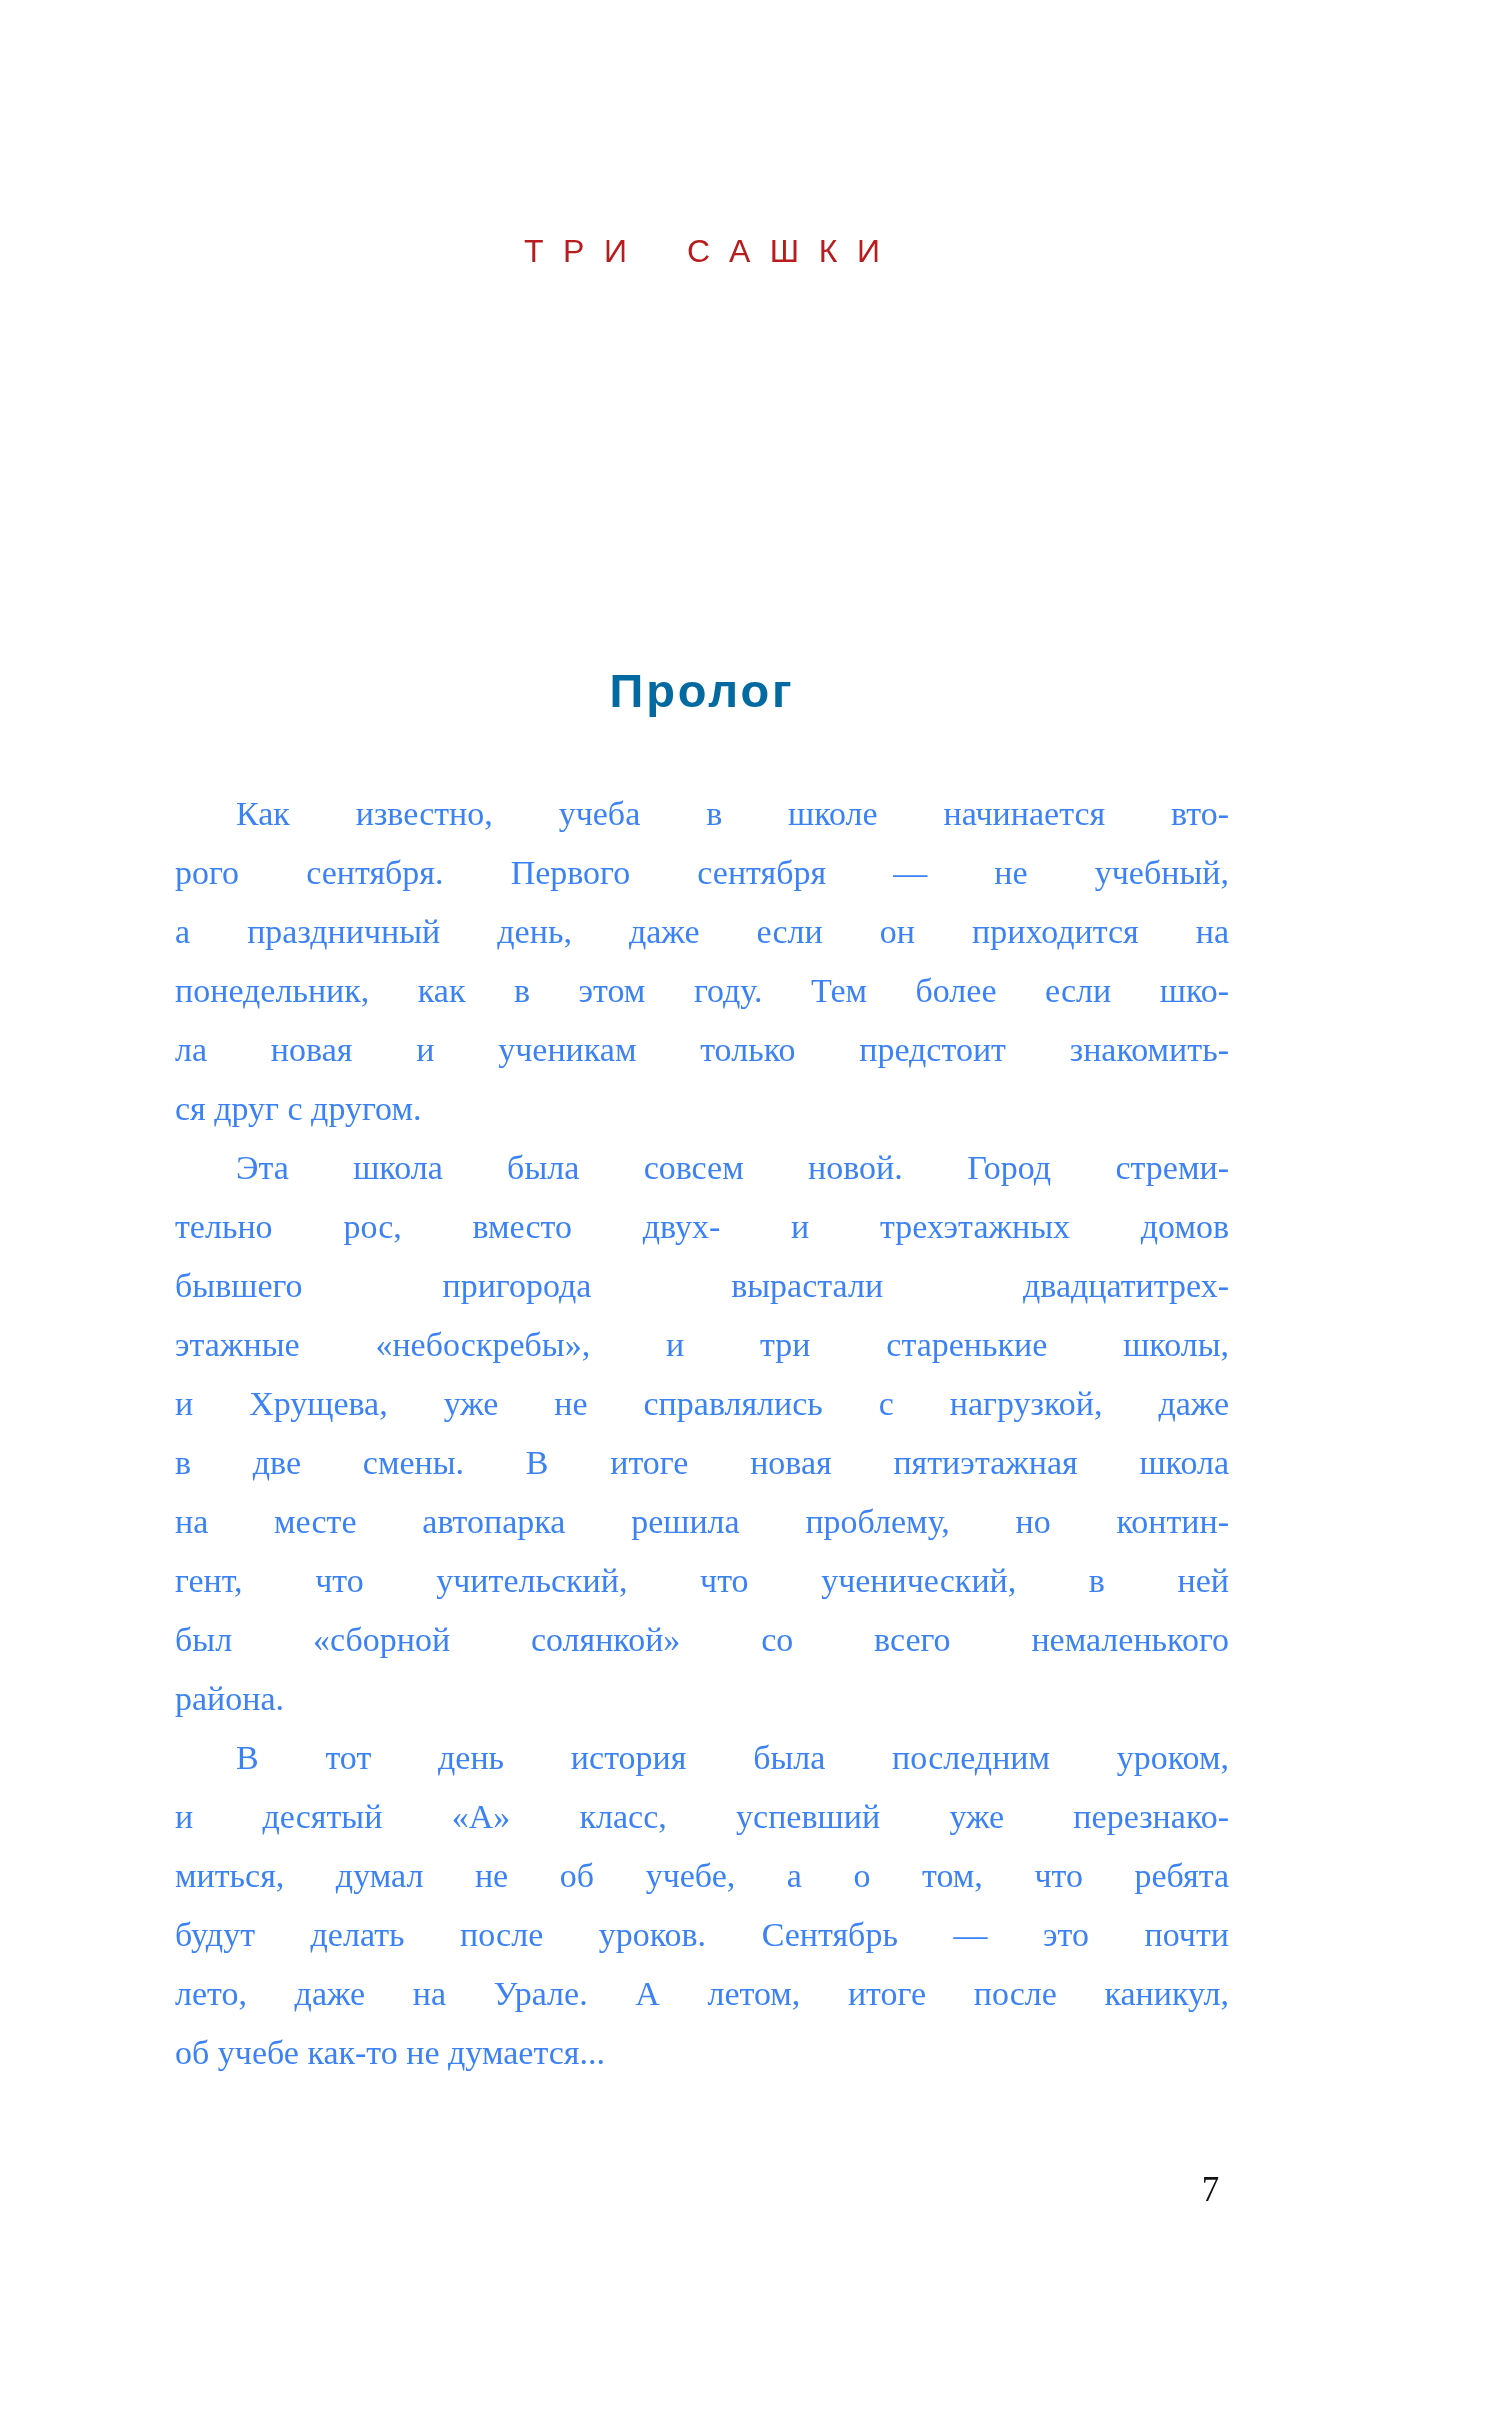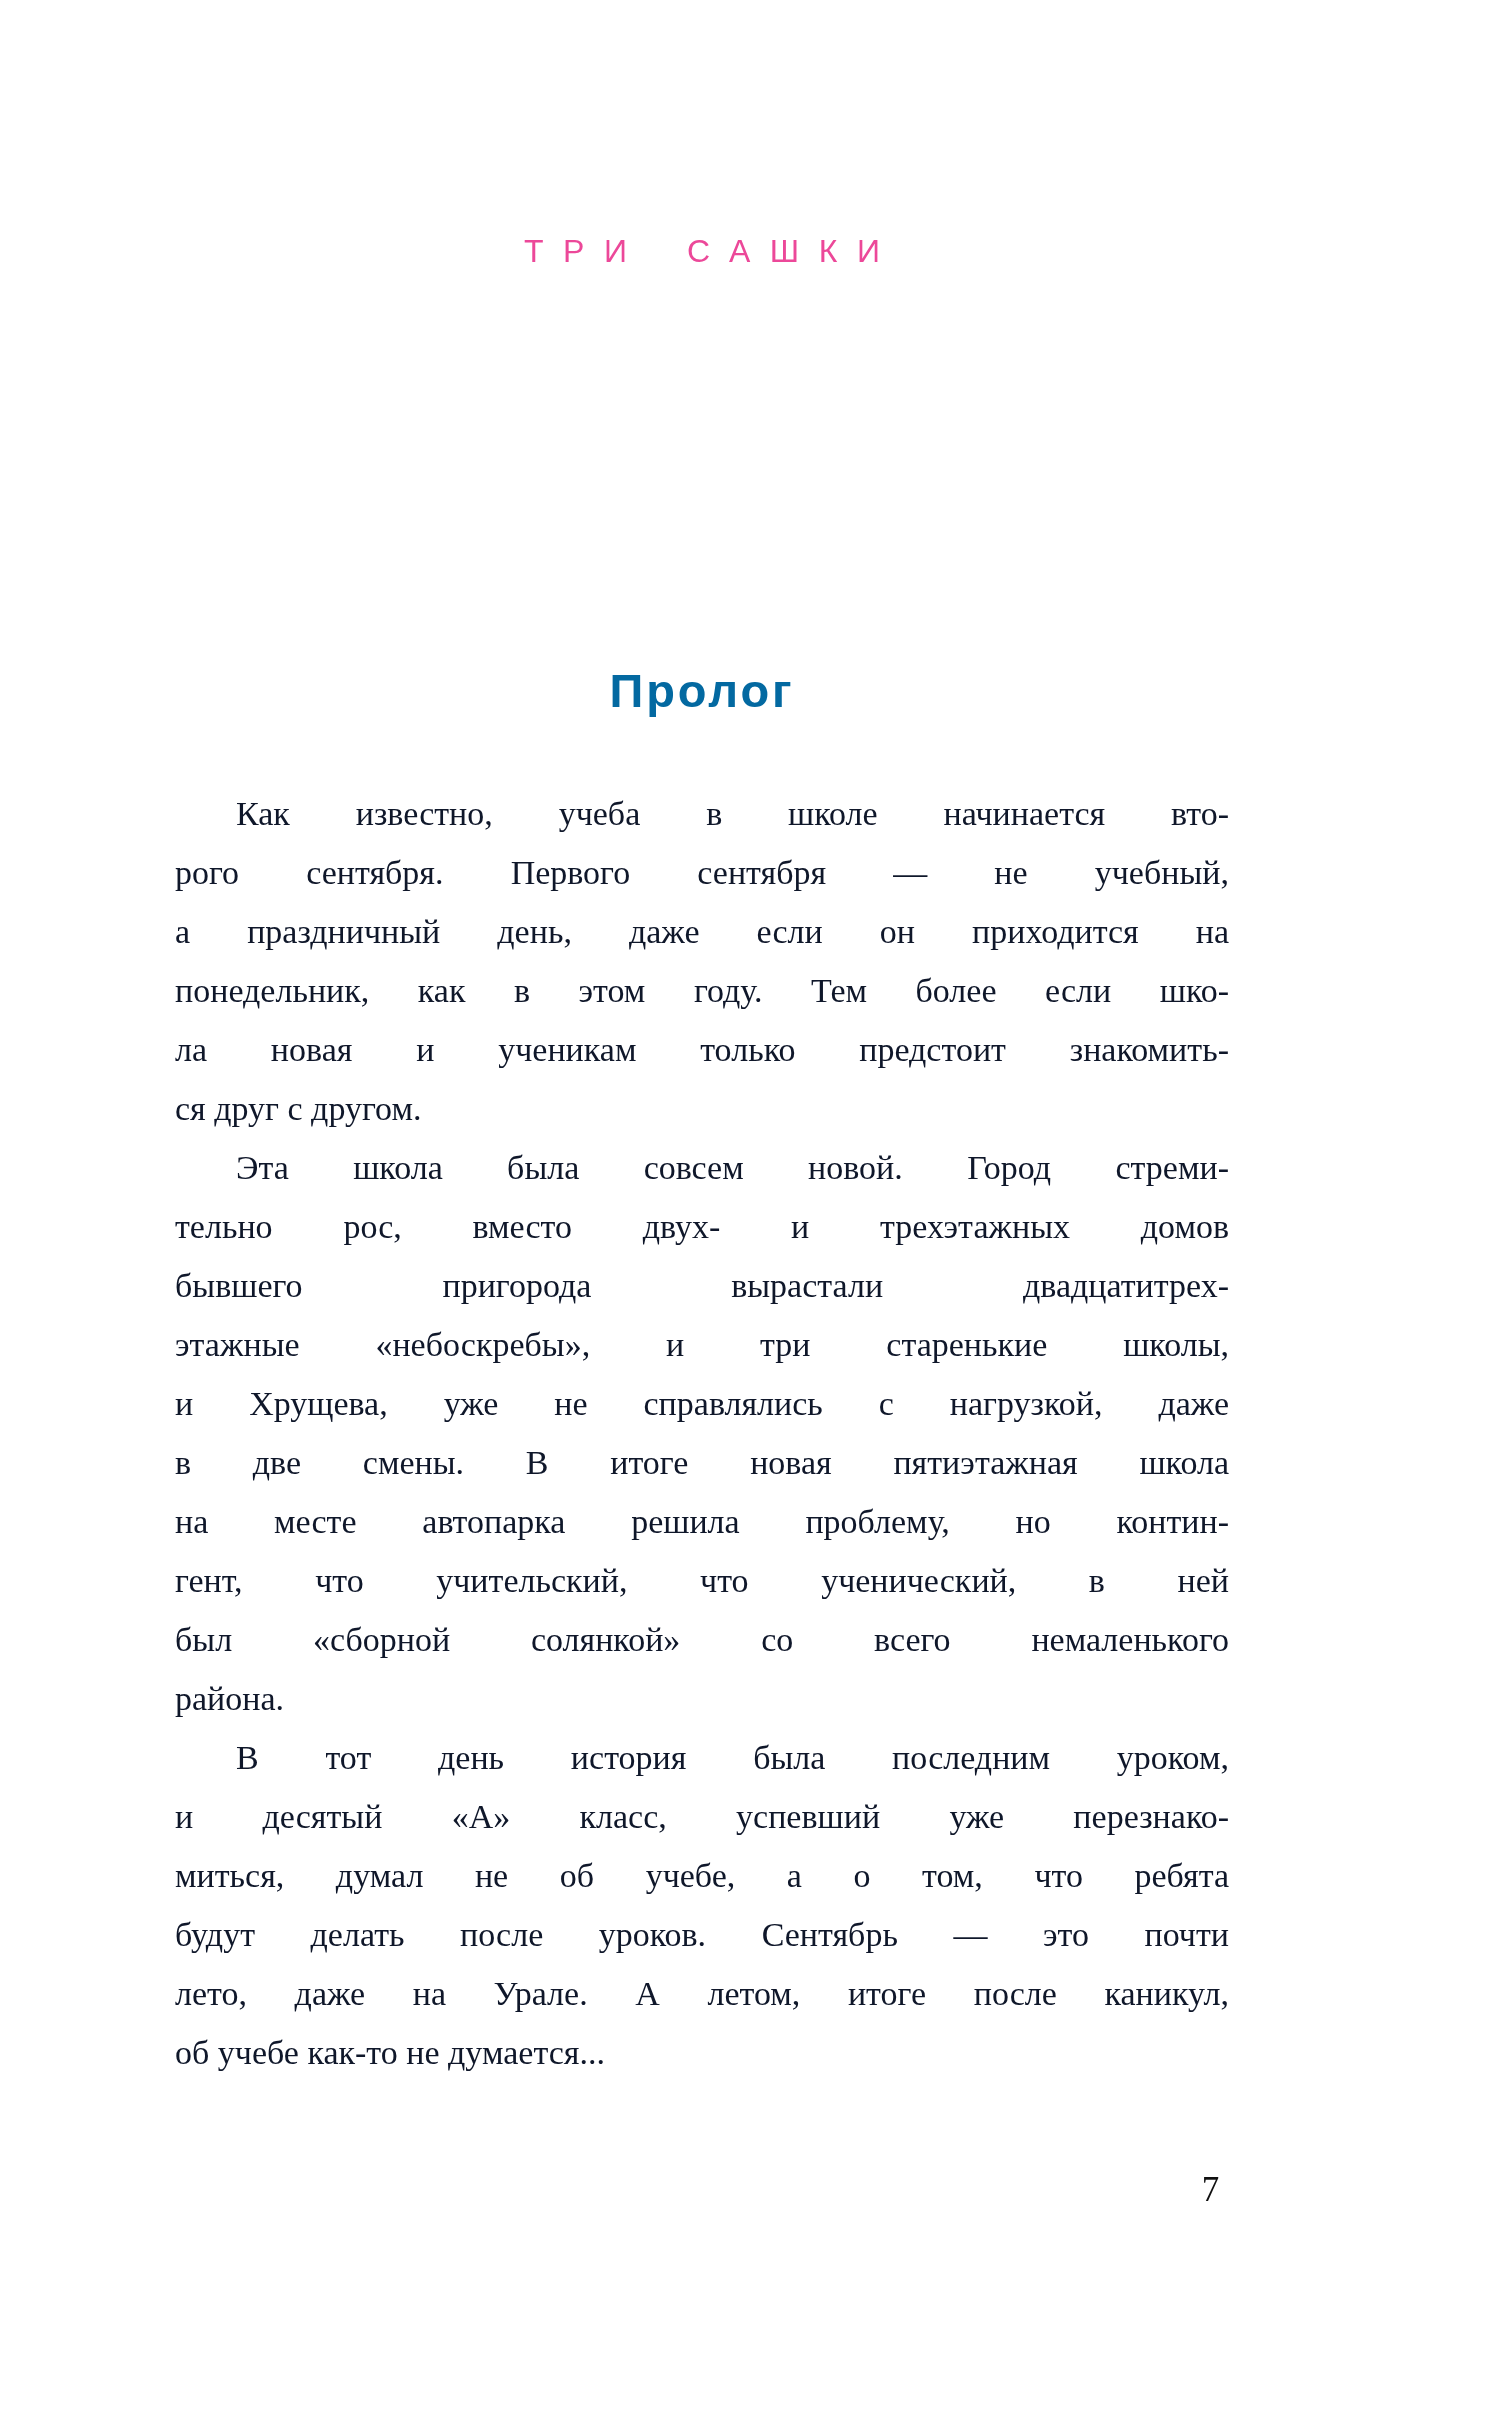--- a/index.html
+++ b/index.html
@@ -28,21 +28,21 @@
     left: 0;
     width: 100%;
     text-align: center;
     font-family: "Liberation Sans", sans-serif;
     font-size: 32px;
     font-weight: 400;
     letter-spacing: 19.6px;
     word-spacing: 11.8px;
     padding-left: 19.6px; 
     box-sizing: border-box;
-    color: #ec4899;
+    color: #b91c1c;
   }
   .chapter-title {
     position: absolute;
     top: 663px;
     left: 0;
     width: 100%;
     margin: 0;
     text-align: center;
     font-family: "Liberation Sans", sans-serif;
     font-size: 47px;
@@ -51,21 +51,21 @@
     color: #0369a1;
   }
   .body-text {
     position: absolute;
     top: 784px;
     left: 0;
     width: 100%;
     font-family: "Liberation Serif", serif;
     font-size: 34px;
     line-height: 59px;
-    color: #0f172a;
+    color: #3b82f6;
   }
   .paragraph {
     margin: 0;
   }
   .line {
     text-align: justify;
     text-align-last: justify;
   }
   .line.first {
     text-indent: 61px;

